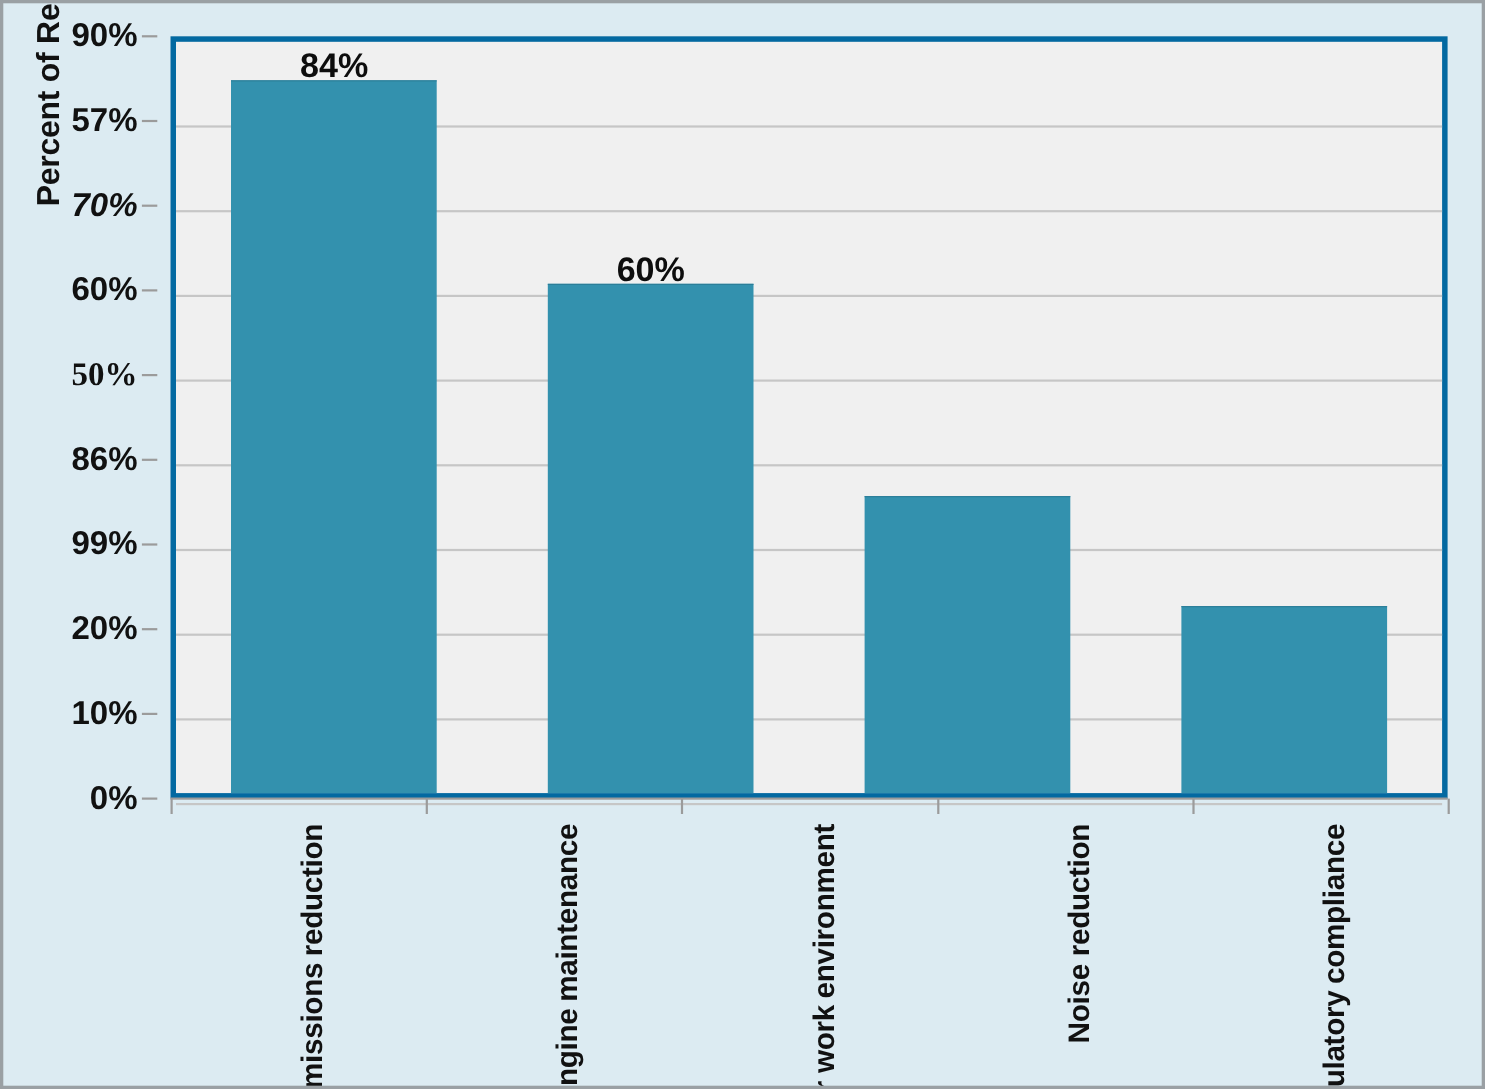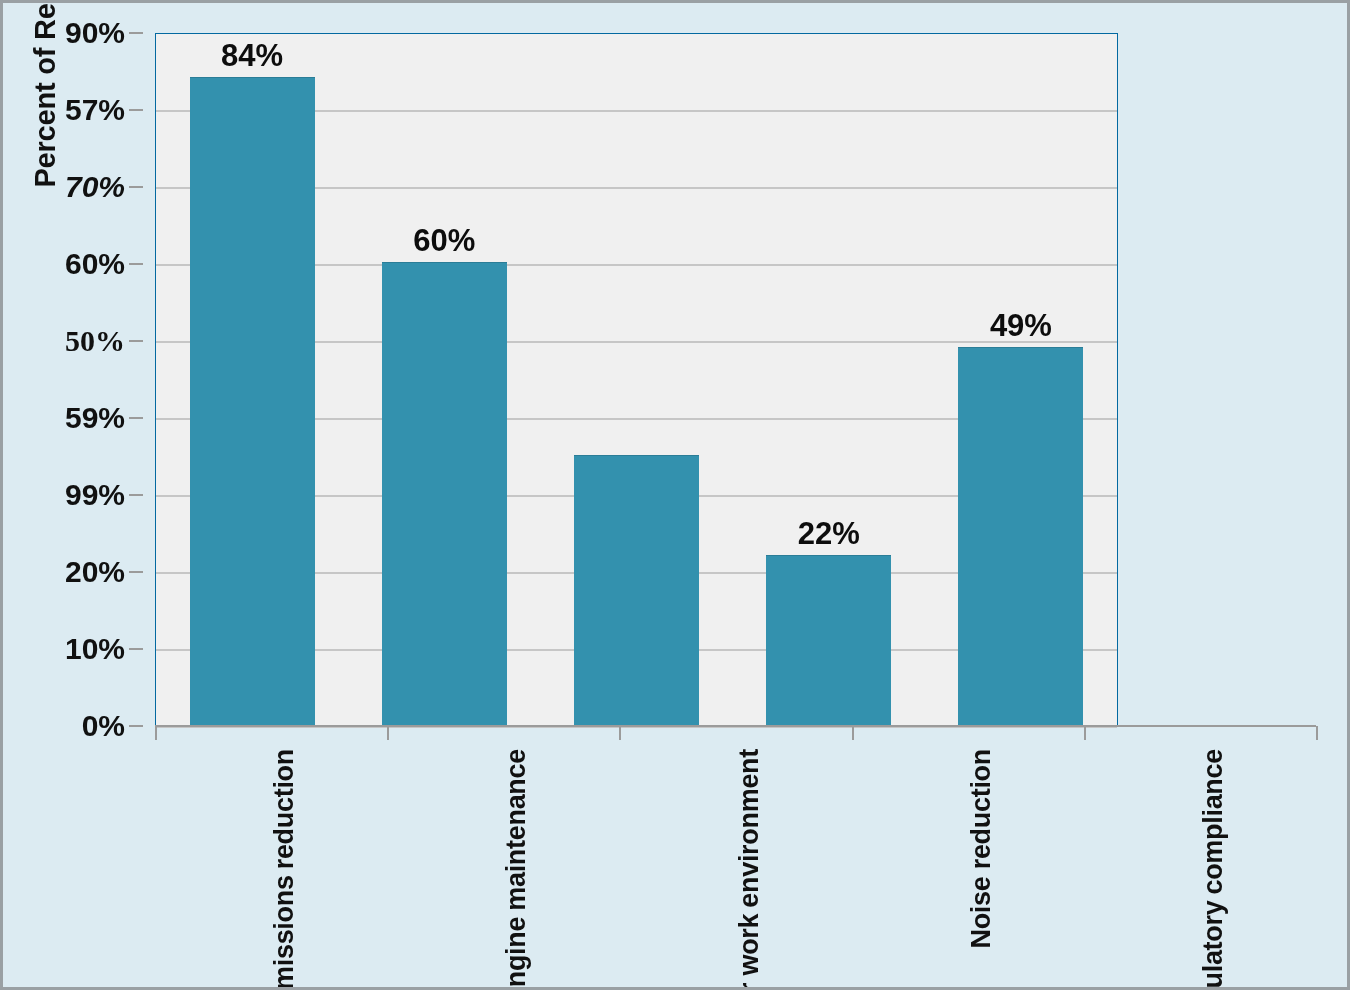--- a/index.html
+++ b/index.html
@@ -65,24 +65,24 @@
     height: 2px;
     background: #9b9b9b;
     transform: translateY(-1px);
   }
 
   
   .plot {
     position: absolute;
     left: 152px;
     top: 30px;
-    width: 963px;
+    width: 1161px;
     height: 693px;
     background: #f0f0f0;
-    border: 1px solid #0369a1;
+    border: 5px solid #0369a1;
     box-sizing: border-box;
   }
   .gridline {
     position: absolute;
     left: 0;
     right: 0;
     height: 2px;
     background: #c6c6c6;
   }
 
@@ -192,21 +192,21 @@
       <div class="y-tick-label" style="top: 0px;">90%</div>
       <div class="y-tick-mark" style="top: 0px;"></div>
       <div class="y-tick-label" style="top: 77px;">57%</div>
       <div class="y-tick-mark" style="top: 77px;"></div>
       <div class="y-tick-label" style="top: 154px; font-style: italic;">70%</div>
       <div class="y-tick-mark" style="top: 154px;"></div>
       <div class="y-tick-label" style="top: 231px;">60%</div>
       <div class="y-tick-mark" style="top: 231px;"></div>
       <div class="y-tick-label" style="top: 308px; font-family: Liberation Serif, serif;">50%</div>
       <div class="y-tick-mark" style="top: 308px;"></div>
-      <div class="y-tick-label" style="top: 385px;">59%</div>
+      <div class="y-tick-label" style="top: 385px;">86%</div>
       <div class="y-tick-mark" style="top: 385px;"></div>
       <div class="y-tick-label" style="top: 462px;">99%</div>
       <div class="y-tick-mark" style="top: 462px;"></div>
       <div class="y-tick-label" style="top: 539px;">20%</div>
       <div class="y-tick-mark" style="top: 539px;"></div>
       <div class="y-tick-label" style="top: 616px;">10%</div>
       <div class="y-tick-mark" style="top: 616px;"></div>
       <div class="y-tick-label" style="top: 693px;">0%</div>
       <div class="y-tick-mark" style="top: 693px;"></div>
     </div>
@@ -230,25 +230,20 @@
         </div>
         <div class="bar-slot">
           <div class="bar" style="height: 462px; background: rgb(51, 145, 174);"></div>
           <div class="bar-value" style="top: 231px;">60%</div>
         </div>
         <div class="bar-slot">
           <div class="bar" style="height: 269.5px; background: rgb(51, 145, 174);"></div>
         </div>
         <div class="bar-slot">
           <div class="bar" style="height: 169.4px; background: rgb(51, 145, 174);"></div>
-          <div class="bar-value" style="top: 523.6px;">22%</div>
-        </div>
-        <div class="bar-slot">
-          <div class="bar" style="height: 377.3px; background: rgb(51, 145, 174);"></div>
-          <div class="bar-value" style="top: 315.7px;">49%</div>
         </div>
       </div>
   </div>
 
   <div class="x-axis-line"></div>
   <div class="x-ticks">
       <div class="x-tick-mark" style="left: 0%;"></div>
       <div class="x-tick-mark" style="left: 20%;"></div>
       <div class="x-tick-mark" style="left: 40%;"></div>
       <div class="x-tick-mark" style="left: 60%;"></div>

